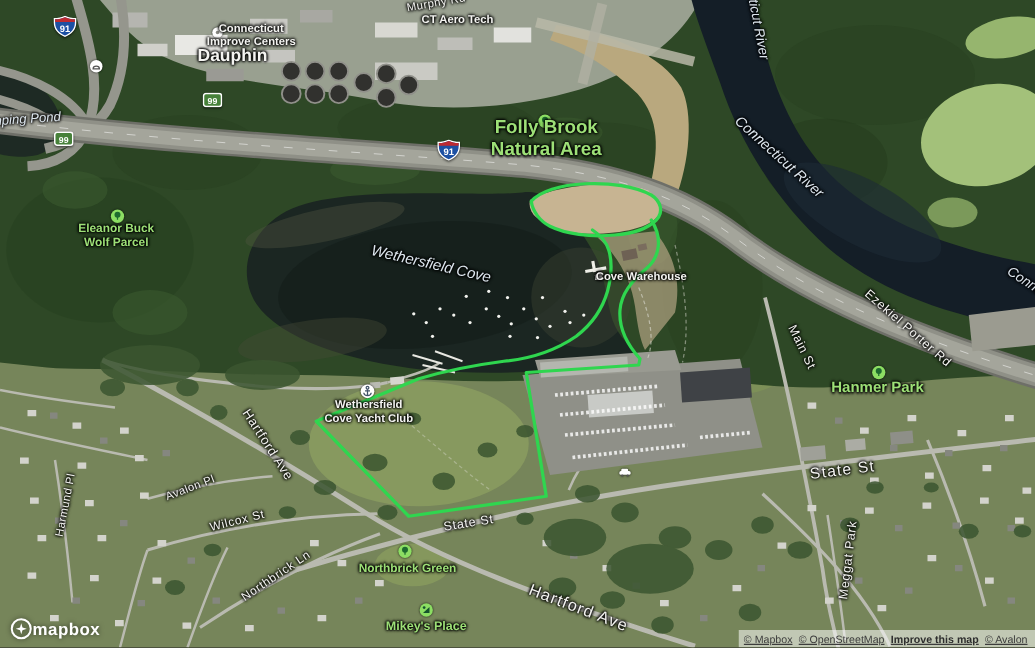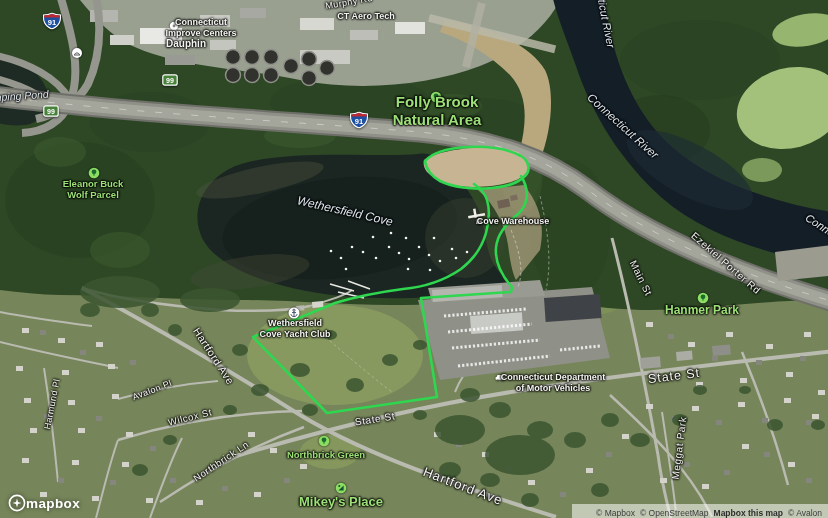--- a/index.html
+++ b/index.html
@@ -13,22 +13,22 @@
   .poi{font-size:9px;text-align:center;line-height:1.18;font-weight:bold;}
   .poi .ln{display:block;}
   .park{color:#9de077;}
   .park .ln{display:block;}
   .water{font-style:italic;color:#dde6ee;font-weight:normal;}
   .icon{position:absolute;transform:translate(-50%,-50%);filter:drop-shadow(0 0 1px rgba(0,0,0,.8));line-height:0;}
   .shield{position:absolute;transform:translate(-50%,-50%);filter:drop-shadow(0 1px 1px rgba(0,0,0,.6));line-height:0;}
   #logo{position:absolute;left:8px;bottom:6px;display:flex;align-items:center;gap:0;
         filter:drop-shadow(0 0 2px rgba(0,0,0,.55));}
   #logo .word{color:#fff;font-size:13.5px;font-weight:bold;letter-spacing:.4px;}
-  #attrib{position:absolute;right:0;bottom:0;height:14px;display:flex;align-items:flex-end;gap:5px;
-          background:rgba(255,255,255,.55);padding:0 6px 0 24px;font-size:8.5px;color:#3c3c3c;}
+  #attrib{position:absolute;right:0;bottom:0;height:14px;display:flex;align-items:center;gap:5px;
+          background:rgba(255,255,255,.55);padding:0 6px 0 4px;font-size:8.5px;color:#3c3c3c;text-decoration:underline;}
   #attrib .link{text-decoration:none;color:#3c3c3c;}
   #attrib .bold{font-weight:bold;color:#2e2e2e;}
 </style>
 </head>
 <body>
 
 <div id="map">
 
   <svg id="basemap" width="828" height="518" viewBox="0 0 828 518">
 
@@ -255,21 +255,21 @@
     <svg width="10" height="10">
         <circle cx="5" cy="5" r="4.2" fill="#fff"></circle>
         <circle cx="5" cy="5" r="1.4" fill="#8a8a84"></circle>
       </svg>
   </div>
   <div class="lbl poi" style="left:201px;top:28px">
     <span class="ln">Connecticut</span>
     <span class="ln">Improve Centers</span>
   </div>
 
-  <div class="lbl poi" style="left:186px;top:44px;font-size:10px">Dauphin</div>
+  <div class="lbl poi" style="left:186px;top:44px;font-size:14px">Dauphin</div>
 
   <div class="icon" style="left:77px;top:53px">
     <svg width="11" height="11">
         <circle cx="5.5" cy="5.5" r="5" fill="#fff"></circle>
         <path d="M2.5,7.5 L8.5,7.5 M3,7.5 C3,4.8 8,4.8 8,7.5" stroke="#555" stroke-width="1" fill="none"></path>
       </svg>
   </div>
 
   <div class="lbl water" style="left:14px;top:96px;--r:-4deg;font-size:10.5px">Camping Pond</div>
 
@@ -384,49 +384,45 @@
   </div>
   <div class="lbl poi park" style="left:326px;top:455px;font-size:9.5px">Northbrick Green</div>
 
   <div class="icon" style="left:341px;top:488px">
     <svg width="12" height="12">
         <circle cx="6" cy="6" r="5.3" fill="#8CDE63"></circle>
         <path d="M3.4,8.4 L8.6,8.4 L8.6,3.6 Z" fill="#14532D"></path>
         <circle cx="4.3" cy="4" r="1.1" fill="#14532D"></circle>
       </svg>
   </div>
-  <div class="lbl poi park" style="left:341px;top:502px;font-size:13px">Mikey's Place</div>
+  <div class="lbl poi park" style="left:341px;top:502px;font-size:10px">Mikey's Place</div>
 
   <div class="lbl street" style="left:375px;top:419px;--r:-9deg">State St</div>
   <div class="lbl street-lg" style="left:674px;top:376px;--r:-7deg;font-size:12.5px">State St</div>
 
   <div class="icon" style="left:500px;top:378px">
     <svg width="10" height="8">
         <rect x="2" y="1" width="5.5" height="3" rx="1" fill="#fff"></rect>
         <rect x=".5" y="2.8" width="9" height="3" rx="1.2" fill="#fff"></rect>
         <circle cx="2.8" cy="6.4" r=".9" fill="#555"></circle>
         <circle cx="7.2" cy="6.4" r=".9" fill="#555"></circle>
       </svg>
   </div>
-  <div class="lbl poi" style="left:553px;top:383px">
-    <span class="ln">Connecticut Department</span>
-    <span class="ln">of Motor Vehicles</span>
-  </div>
 
   <div class="lbl street-lg" style="left:463px;top:486px;--r:21deg">Hartford Ave</div>
   <div class="lbl street" style="left:679px;top:448px;--r:-83deg">Meggat Park</div>
 
   <div id="logo">
     <svg width="18" height="18" viewBox="0 0 18 18">
       <circle cx="9" cy="9" r="7.6" fill="none" stroke="#fff" stroke-width="1.6"></circle>
       <path d="M9,4.6 L10,7.9 L13.4,9 L10,10.1 L9,13.4 L8,10.1 L4.6,9 L8,7.9 Z" fill="#fff"></path>
     </svg>
     <span class="word">mapbox</span>
   </div>
 
   <div id="attrib">
     <a class="link" href="#">© Mapbox</a>
     <a class="link" href="#">© OpenStreetMap</a>
-    <a class="link bold" href="#">Mapbox this map</a>
+    <a class="link bold" href="#">Improve this map</a>
     <a class="link" href="#">© Avalon</a>
   </div>
 
 </div>
 
 </body></html>

